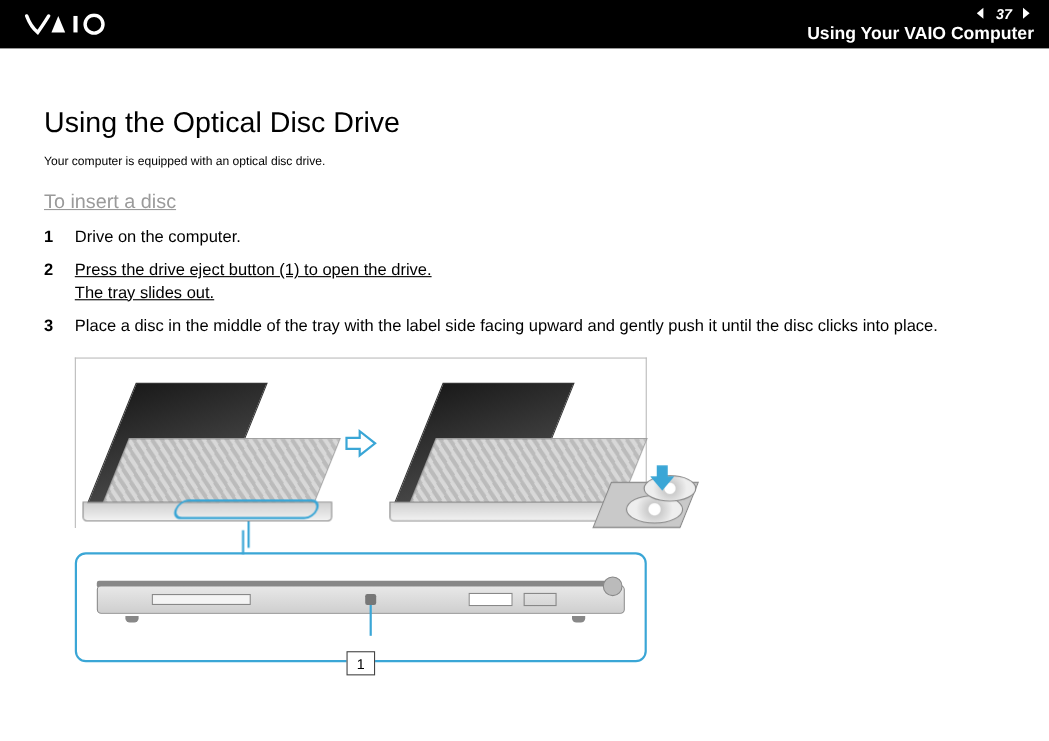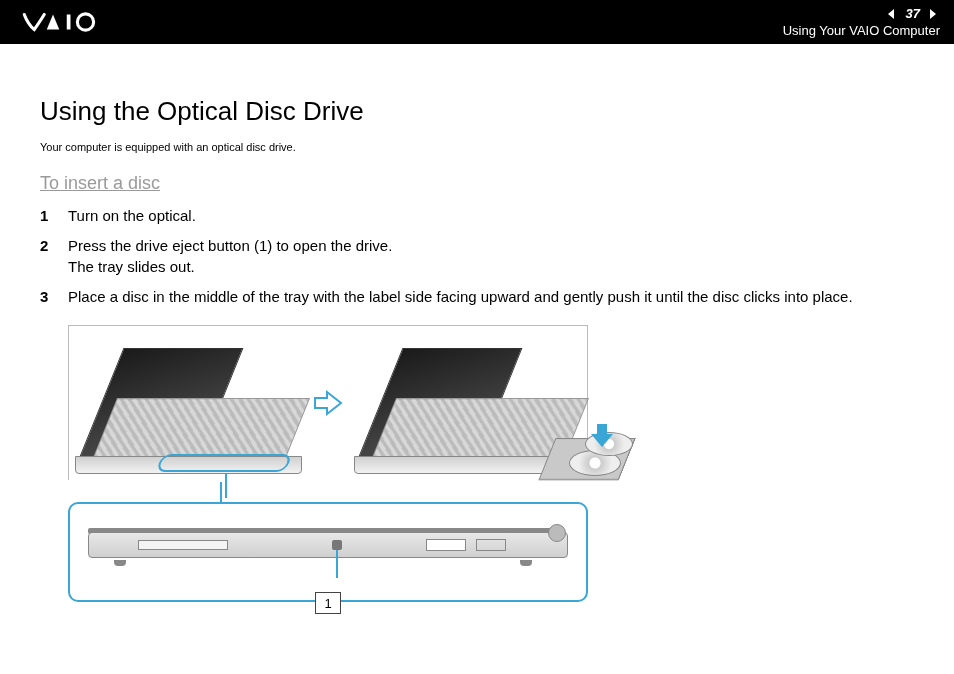--- a/index.html
+++ b/index.html
@@ -74,37 +74,37 @@
               <path d="M8 1 L2 6 L8 11 Z" fill="#fff"></path>
             </svg>
       </span>
       <span class="page-num">37</span>
       <span class="nav-arrow">
         <svg width="14" height="12" viewBox="0 0 14 12">
               <path d="M4 1 L10 6 L4 11 Z" fill="#fff"></path>
             </svg>
       </span>
     </div>
-    <div style="font-size:13px; font-weight:normal;">Using Your VAIO Computer</div>
+    <div style="font-size:16px; font-weight:bold;">Using Your VAIO Computer</div>
   </div>
 </div>
 
 <div class="content">
   <h1>Using the Optical Disc Drive</h1>
   <p class="intro">Your computer is equipped with an optical disc drive.</p>
   <h2>To insert a disc</h2>
 
   <ol class="steps">
     <li>
       <span class="num">1</span>
-      <span class="txt">Turn on the optical.</span>
+      <span class="txt">Drive on the computer.</span>
     </li>
     <li>
       <span class="num">2</span>
-      <span class="txt" style="white-space:pre-line;">Press the drive eject button (1) to open the drive.
+      <span class="txt" style="white-space:pre-line;text-decoration:underline;">Press the drive eject button (1) to open the drive.
 The tray slides out.</span>
     </li>
     <li>
       <span class="num">3</span>
       <span class="txt">Place a disc in the middle of the tray with the label side facing upward and gently push it until the disc clicks into place.</span>
     </li>
   </ol>
 
   <div class="illustration-wrap">
     <div class="illus-top">

